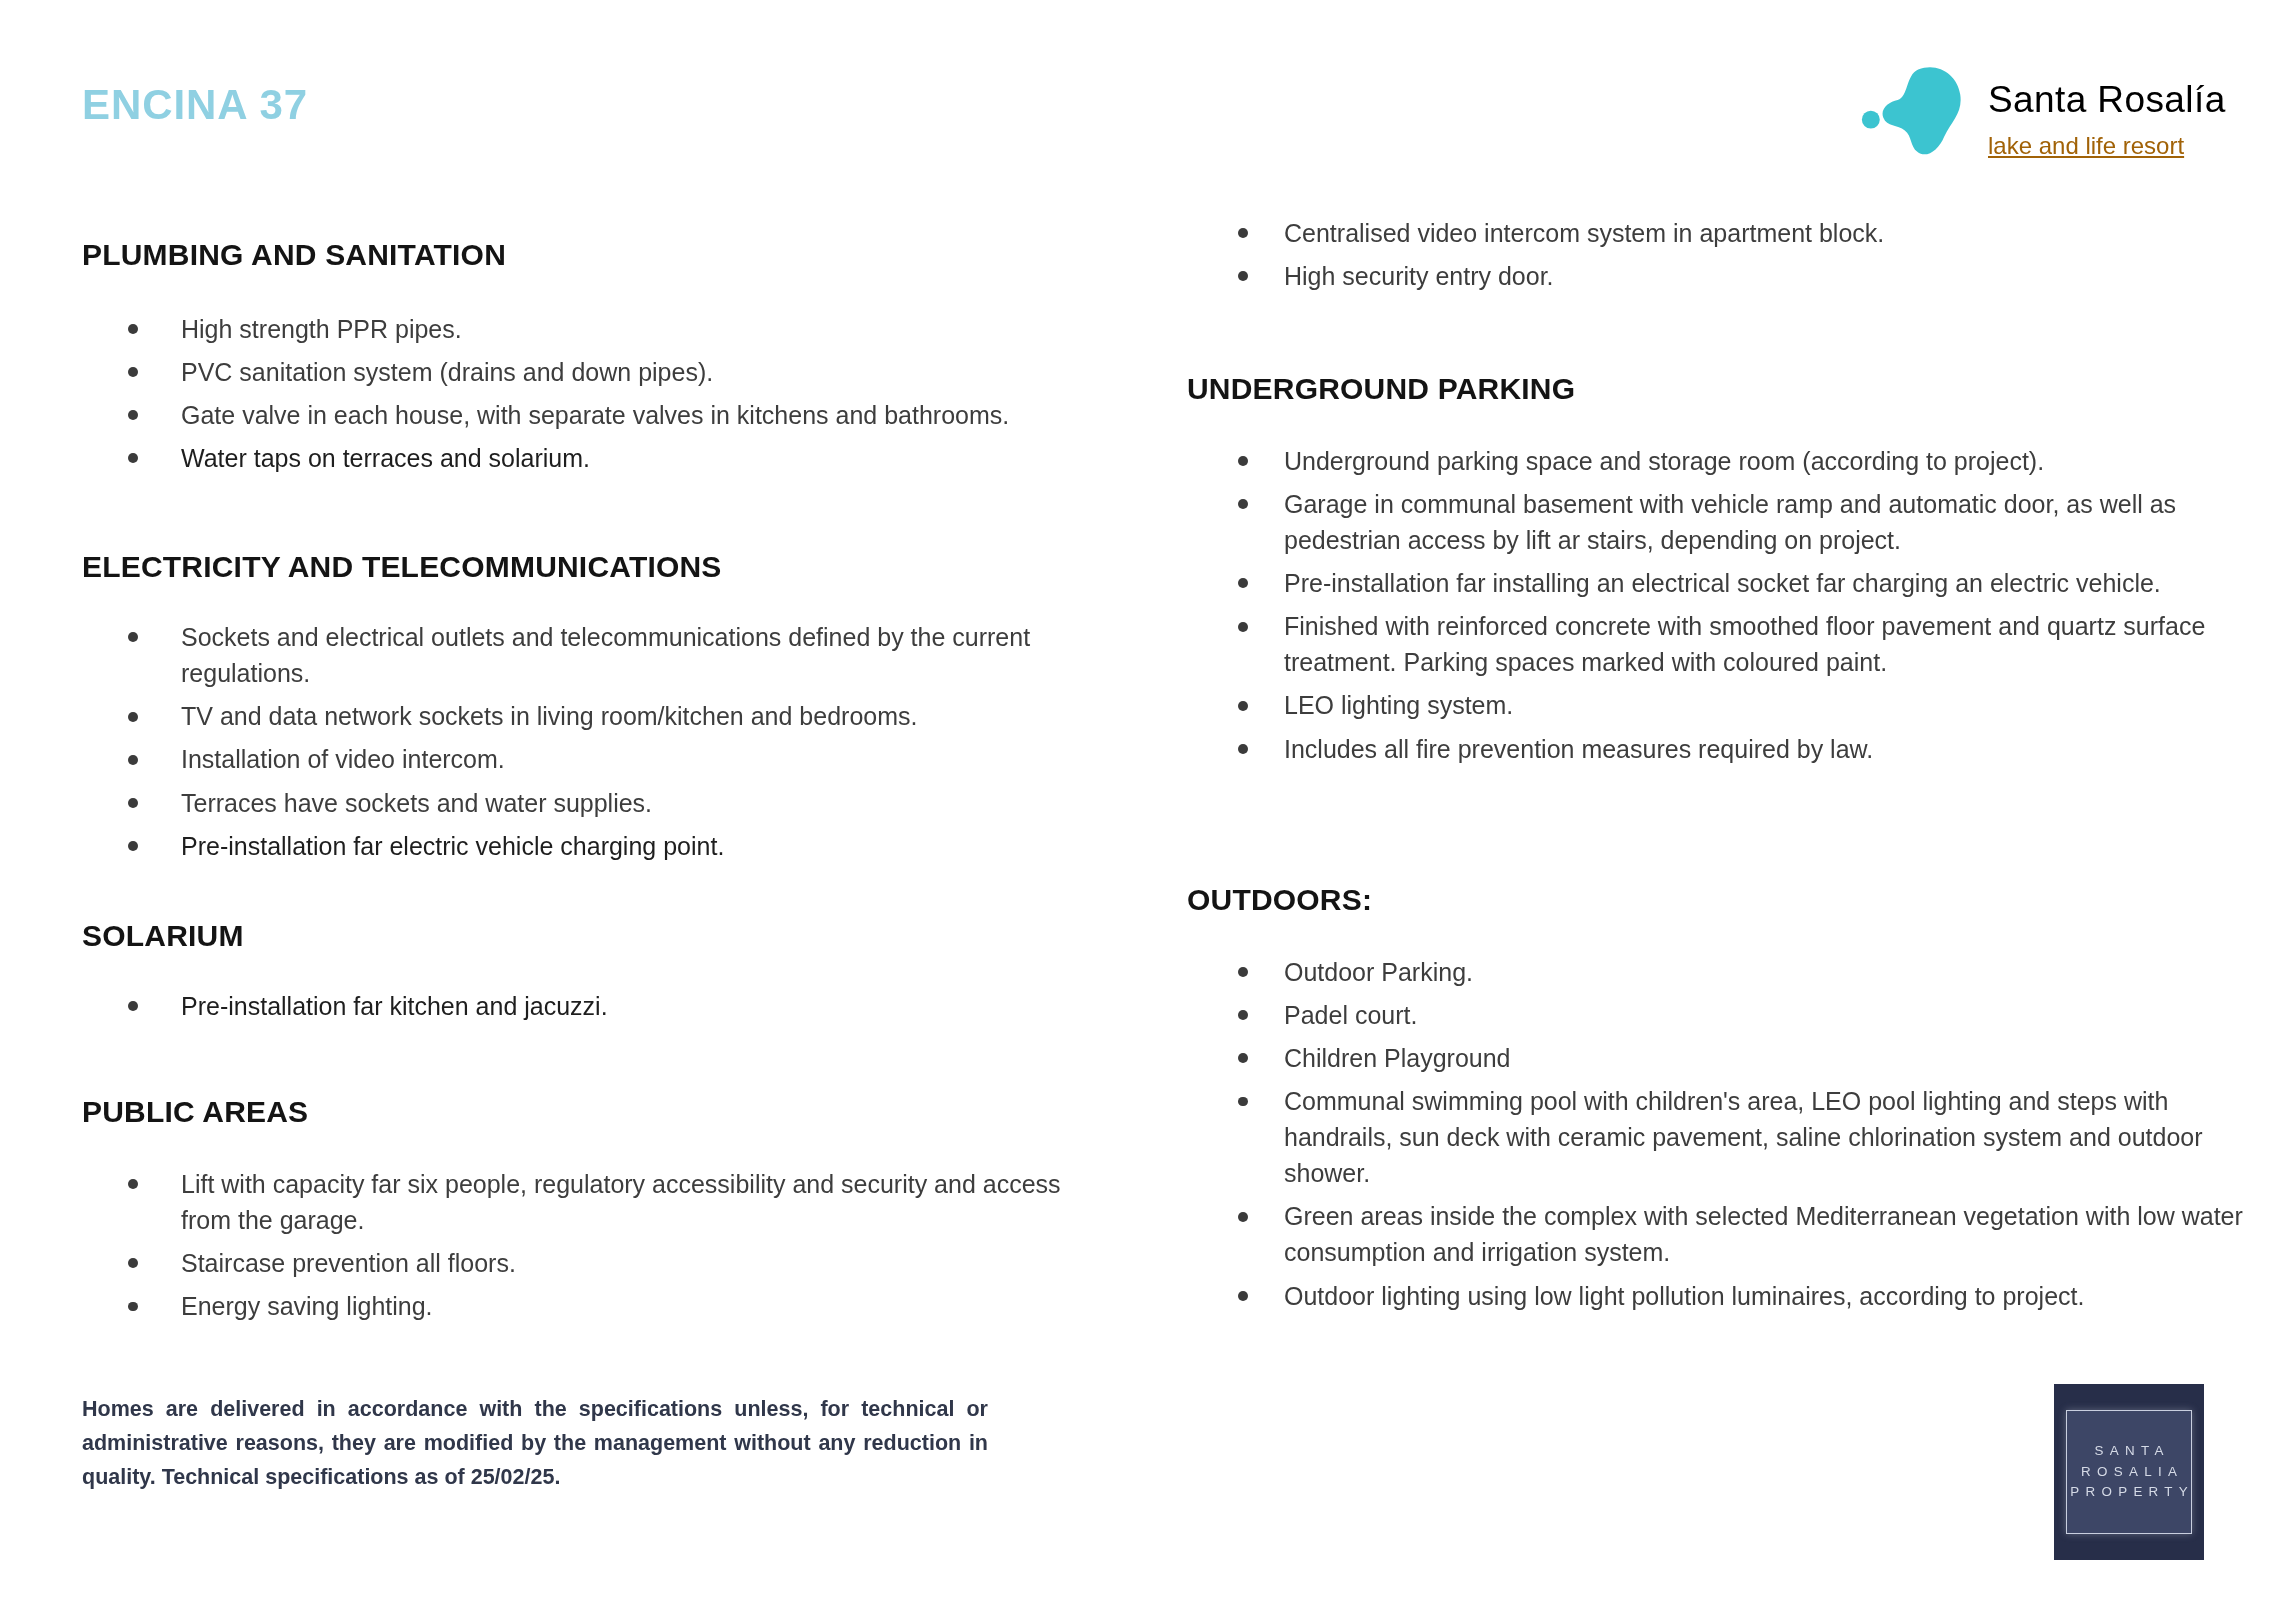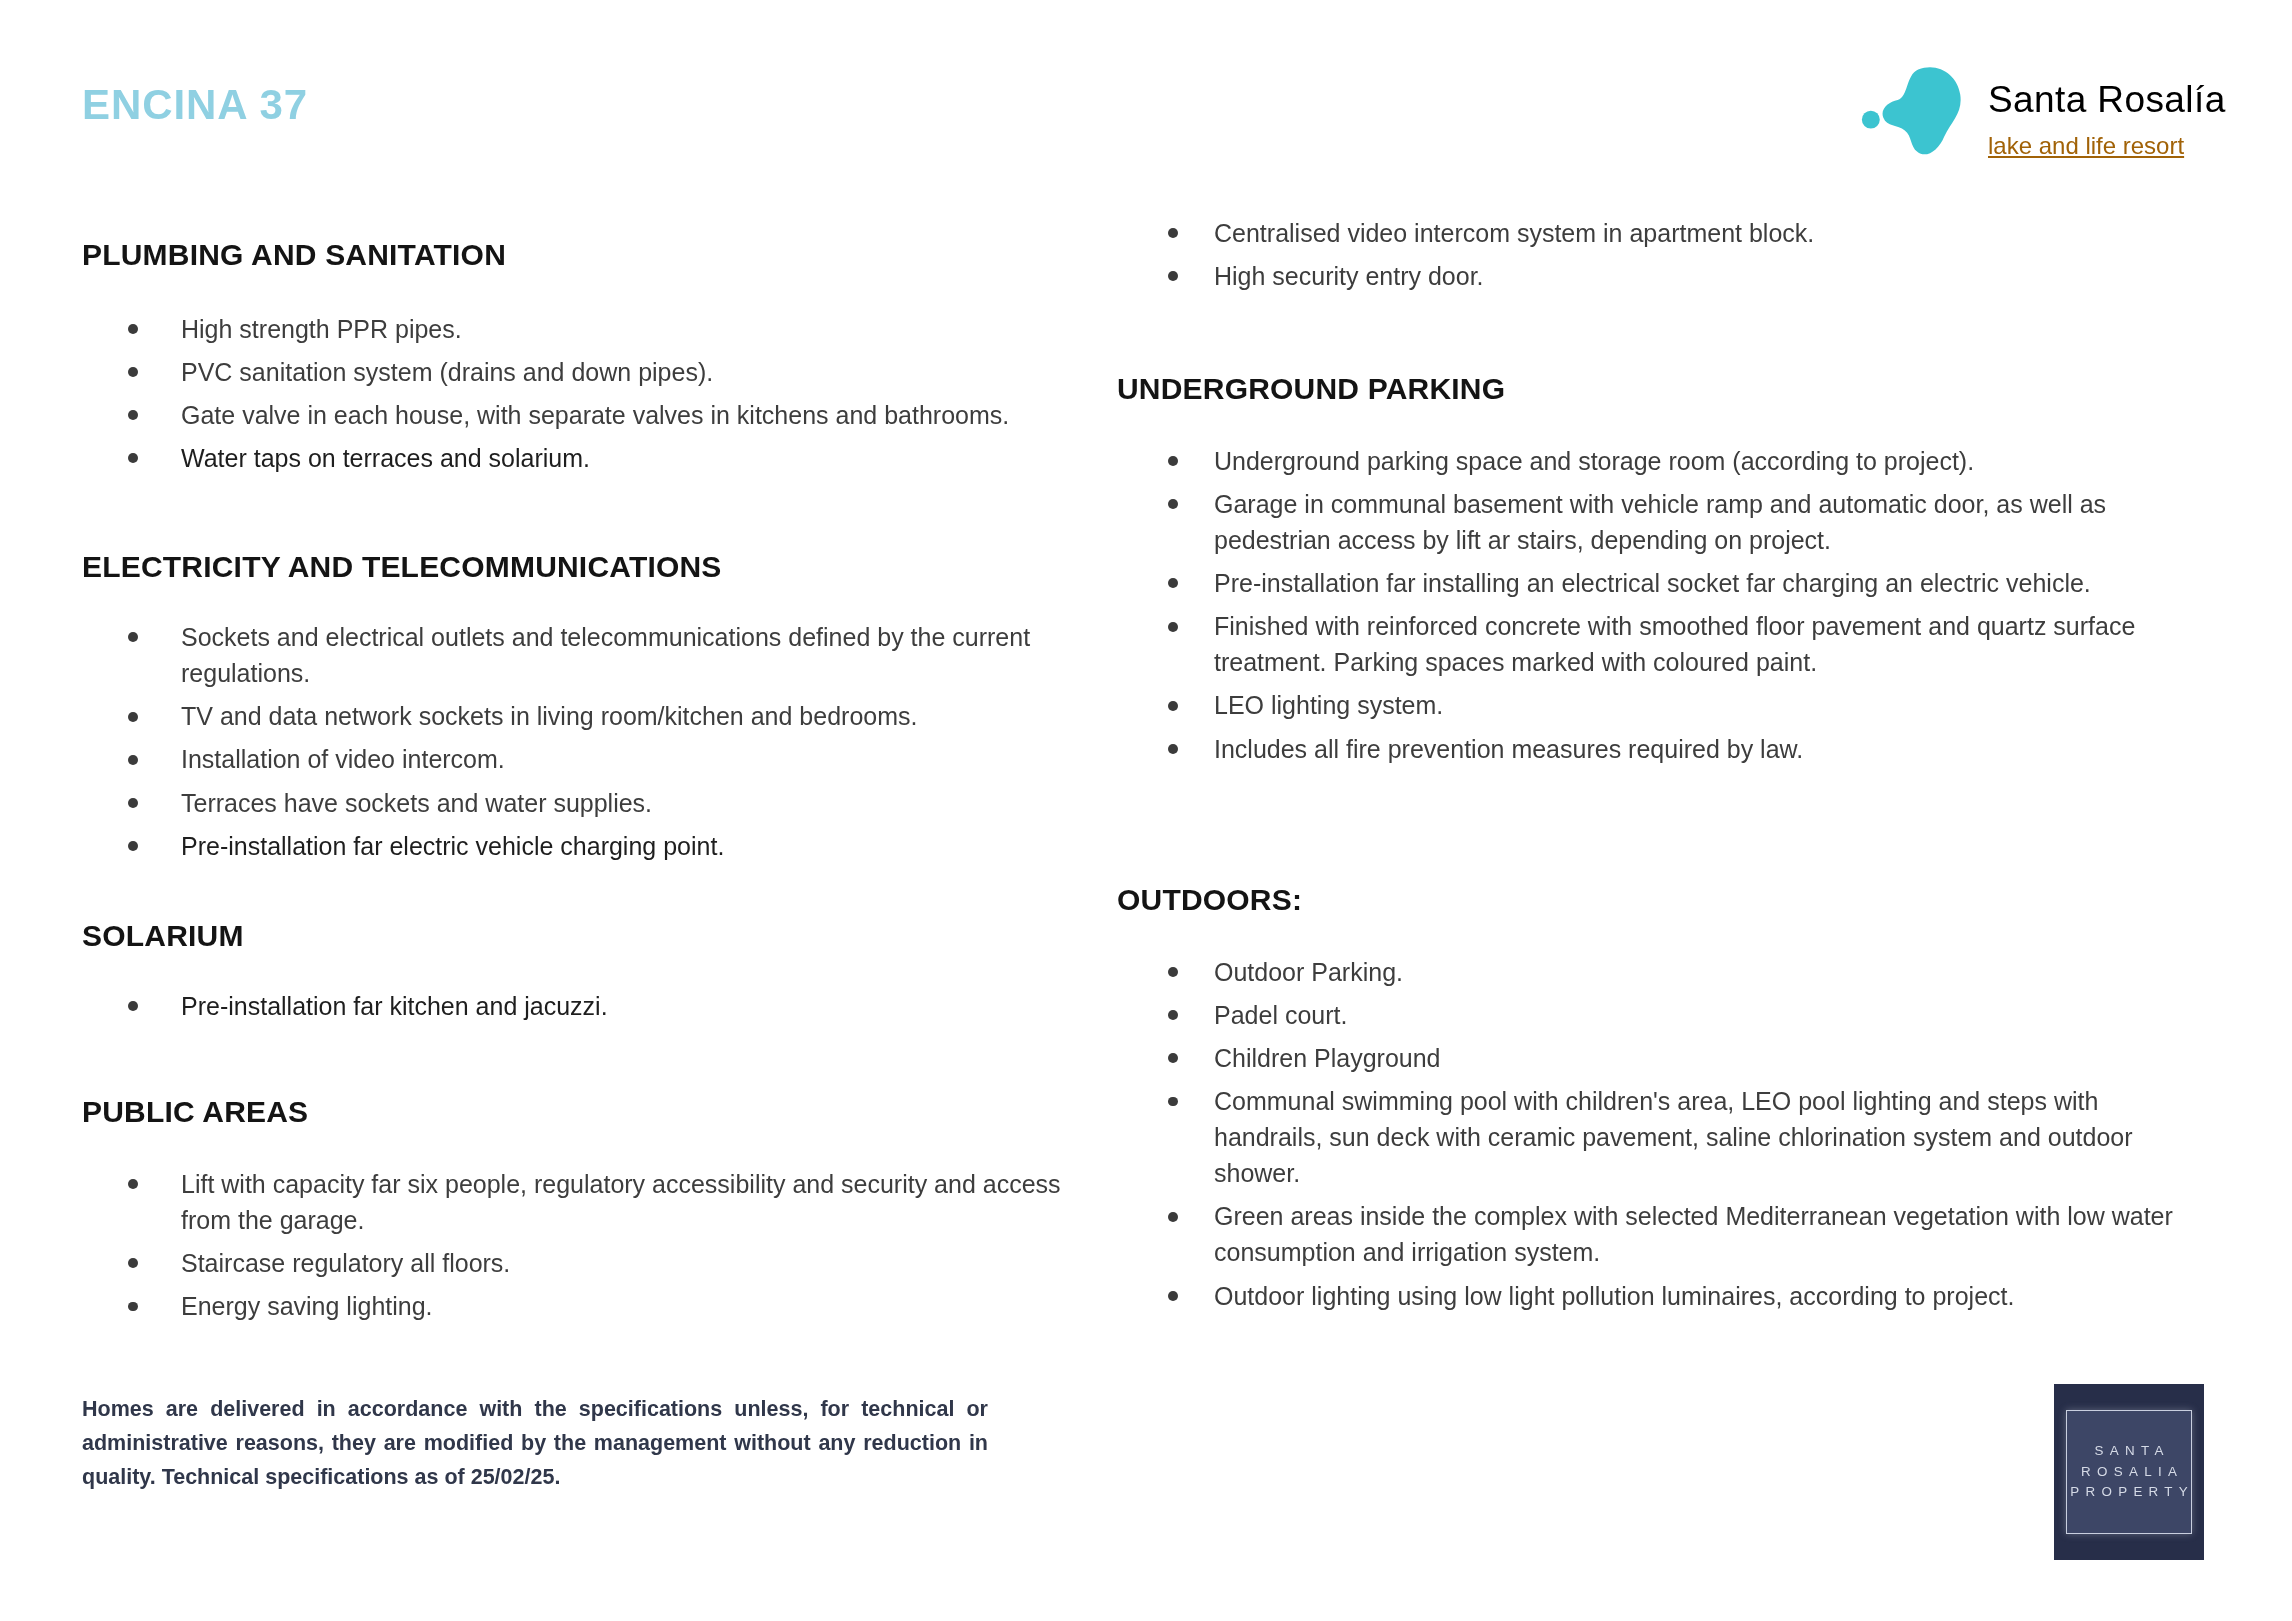--- a/index.html
+++ b/index.html
@@ -24,21 +24,21 @@
   .brand-text{margin-left:9px;padding-top:16px;}
   .brand-name{
     font-size:37px;color:#000000;line-height:39px;letter-spacing:0.4px;
   }
   .brand-tagline{
     font-size:24px;color:#a16207;line-height:29px;margin-top:12px;text-decoration:underline;
   }
   
   .col{position:absolute;}
   .col-left{left:82px;top:224px;width:1008px;}
-  .col-right{left:1117px;top:202px;width:1061px;}
+  .col-right{left:1187px;top:202px;width:1061px;}
   h2.section{
     font-size:30px;font-weight:bold;color:var(--heading,#141414);
     line-height:36px;margin:0;letter-spacing:0.2px;
   }
   ul.spec{list-style:none;margin:0;padding:0 0 0 99px;}
   .col-right ul.spec{padding-left:97px;}
   ul.spec li{
     position:relative;
     font-size:25px;line-height:36px;color:var(--body,#3d3d3d);
     margin-bottom:7.2px;
@@ -129,21 +129,21 @@
     </ul>
 
     <h2 class="section m3">SOLARIUM</h2>
     <ul class="spec u3">
       <li><span class="bullet"></span><span class="li-text em">Pre-installation far kitchen and jacuzzi.</span></li>
     </ul>
 
     <h2 class="section m4">PUBLIC AREAS</h2>
     <ul class="spec u4">
       <li><span class="bullet"></span><span class="li-text">Lift with capacity far six people, regulatory accessibility and security and access from the garage.</span></li>
-      <li><span class="bullet"></span><span class="li-text">Staircase regulatory all floors.</span></li>
+      <li><span class="bullet"></span><span class="li-text">Staircase prevention all floors.</span></li>
       <li><span class="bullet"></span><span class="li-text">Energy saving lighting.</span></li>
     </ul>
 
     <p class="footnote">Homes are delivered in accordance with the specifications unless, for technical or administrative reasons, they are modified by the management without any reduction in quality. Technical specifications as of  25/02/25.</p>
   </div>
 
   <div class="col col-right">
 
     <ul class="spec u0">
       <li><span class="bullet"></span><span class="li-text">Centralised video intercom system in apartment block.</span></li>

